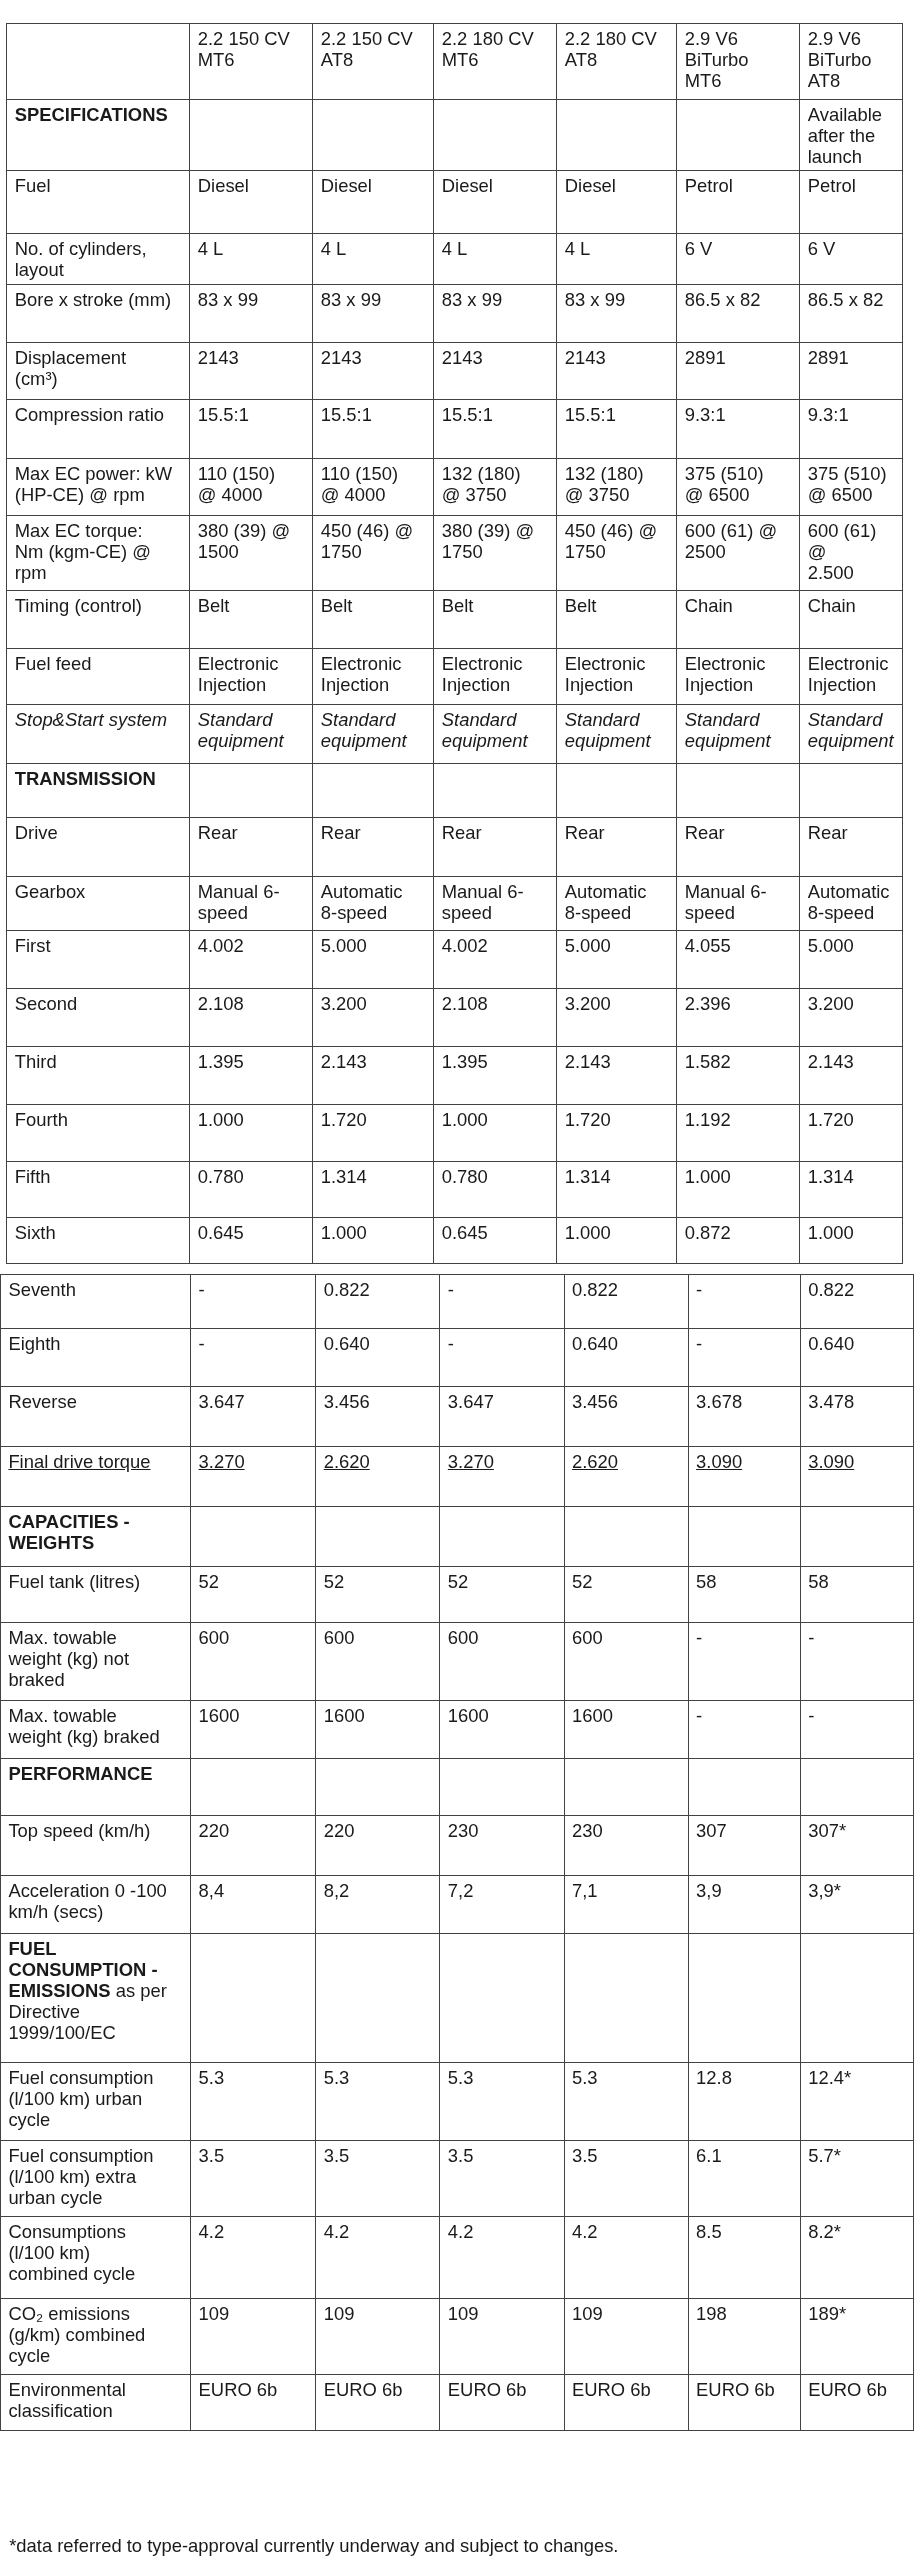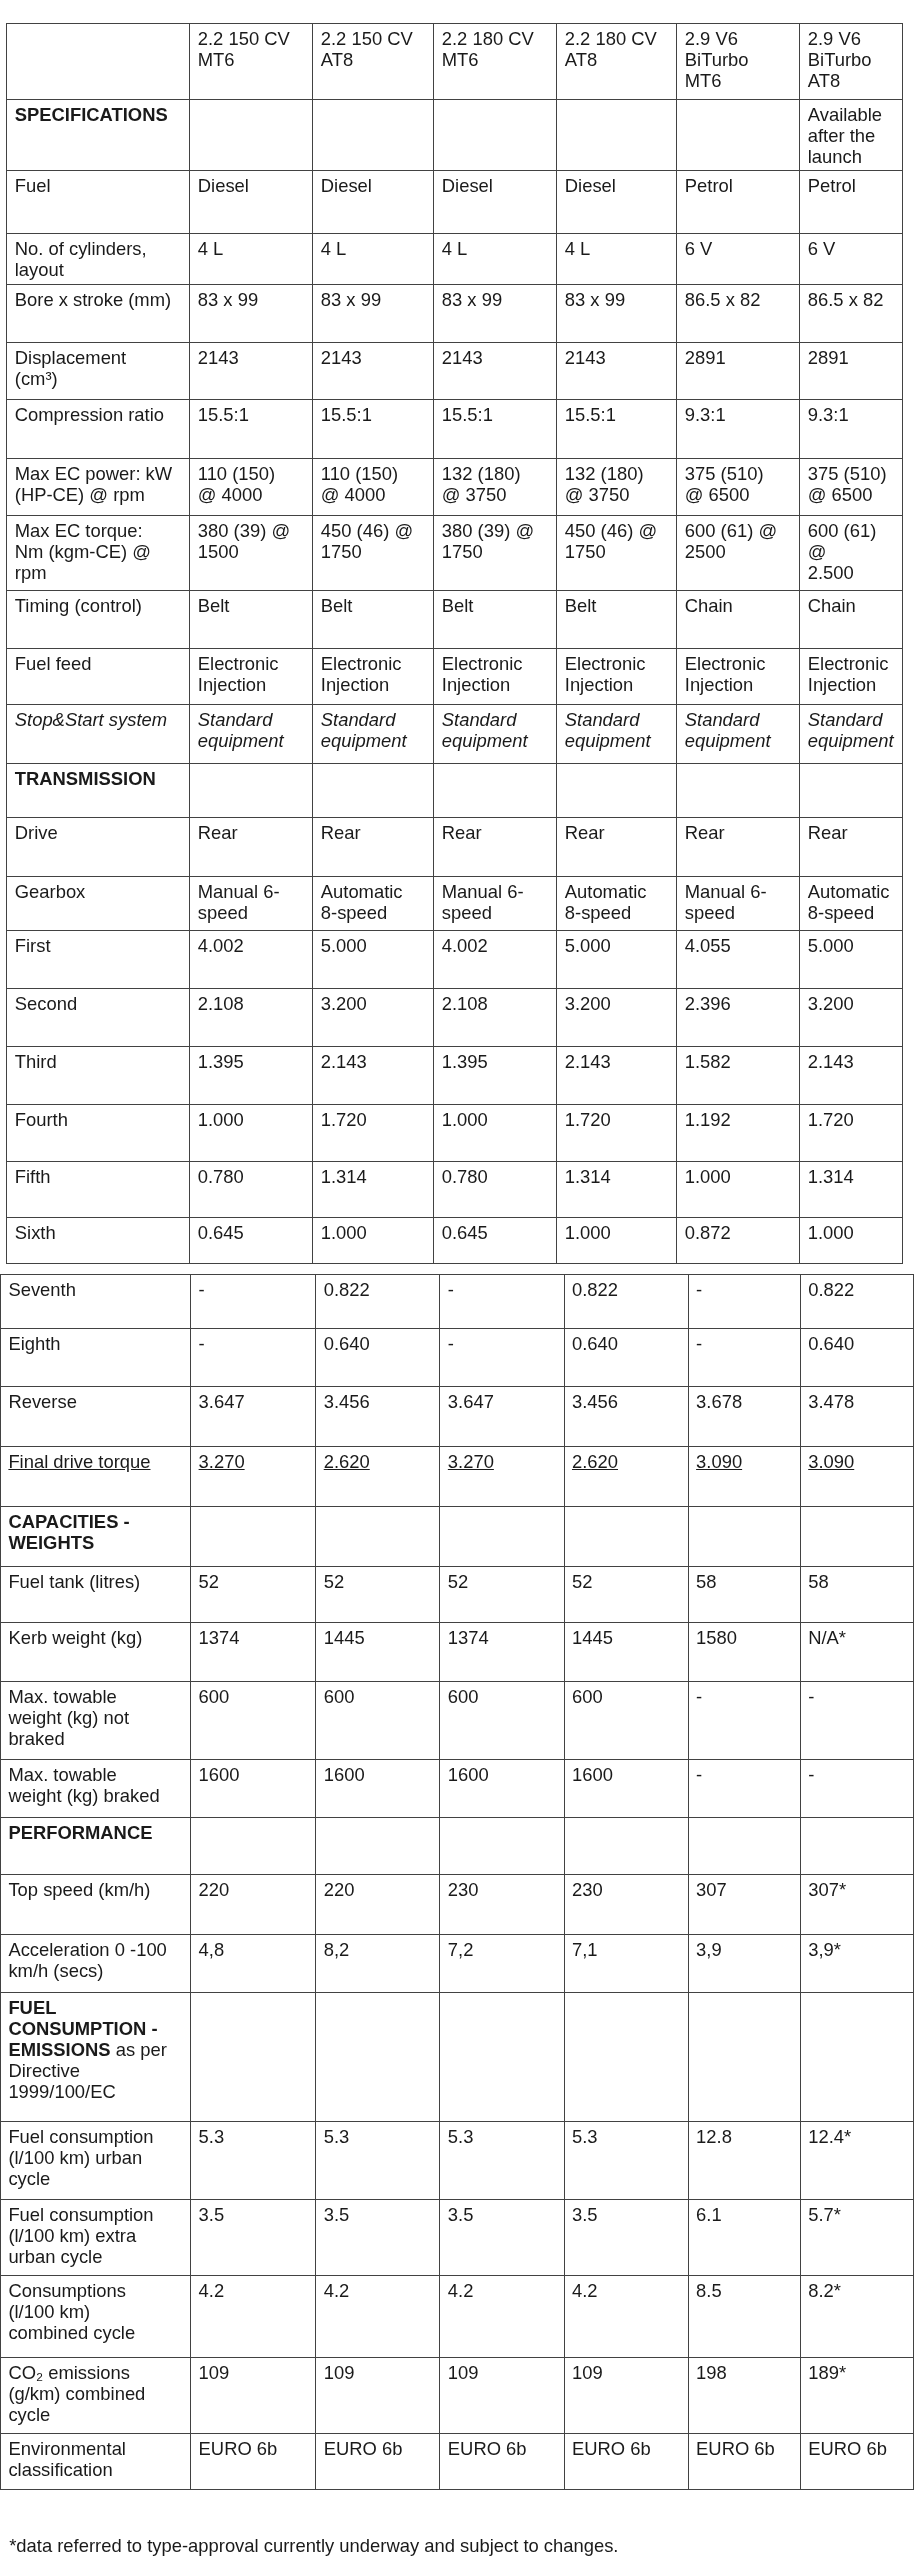--- a/index.html
+++ b/index.html
@@ -347,29 +347,20 @@
       </tr>
       <tr style="height: 56px;">
         <td>Fuel tank (litres)</td>
         <td>52</td>
         <td>52</td>
         <td>52</td>
         <td>52</td>
         <td>58</td>
         <td>58</td>
       </tr>
-      <tr style="height: 59px;">
-        <td>Kerb weight (kg)</td>
-        <td>1374</td>
-        <td>1445</td>
-        <td>1374</td>
-        <td>1445</td>
-        <td>1580</td>
-        <td>N/A*</td>
-      </tr>
       <tr style="height: 78px;">
         <td>Max. towable
 weight (kg) not
 braked</td>
         <td>600</td>
         <td>600</td>
         <td>600</td>
         <td>600</td>
         <td>-</td>
         <td>-</td>
@@ -398,21 +389,21 @@
         <td>220</td>
         <td>220</td>
         <td>230</td>
         <td>230</td>
         <td>307</td>
         <td>307*</td>
       </tr>
       <tr style="height: 58px;">
         <td>Acceleration 0 -100
 km/h (secs)</td>
-        <td>4,8</td>
+        <td>8,4</td>
         <td>8,2</td>
         <td>7,2</td>
         <td>7,1</td>
         <td>3,9</td>
         <td>3,9*</td>
       </tr>
       <tr style="height: 129px;">
         <td><b>FUEL
 CONSUMPTION -
 EMISSIONS</b> as per

